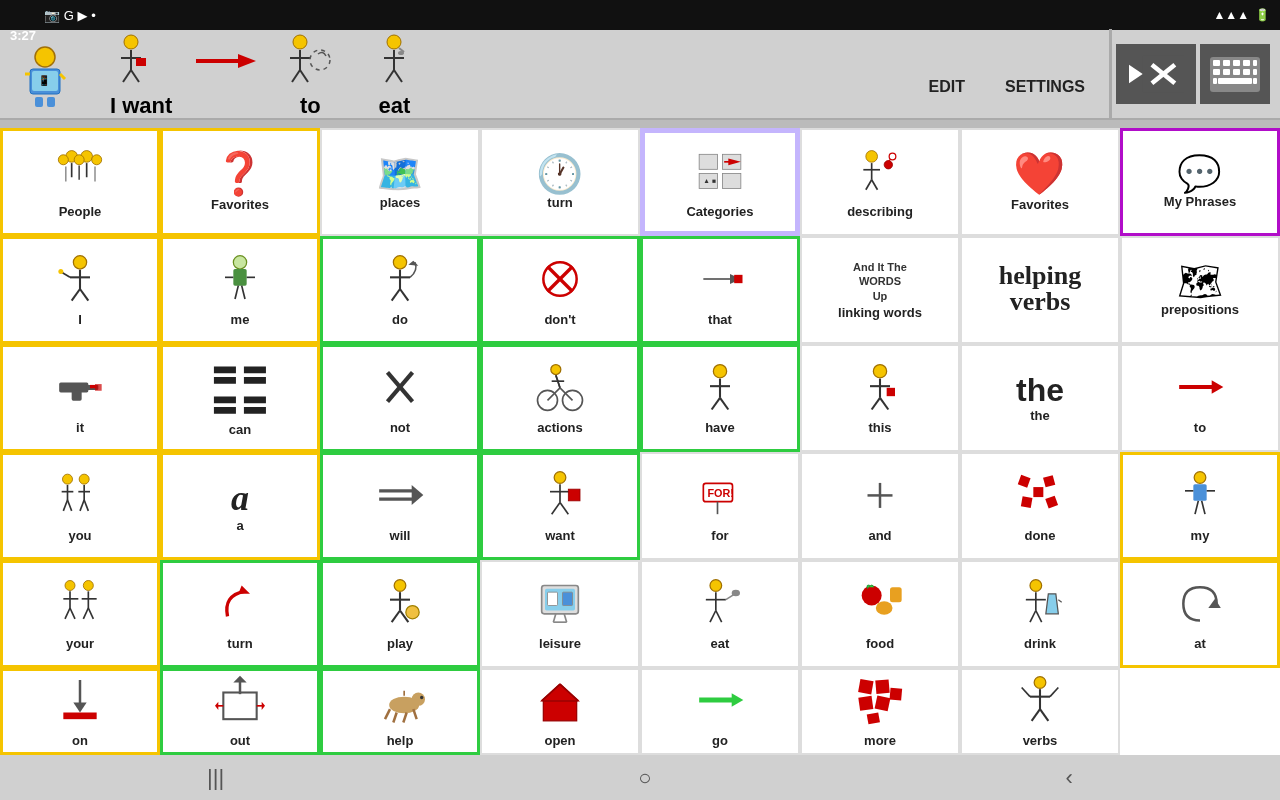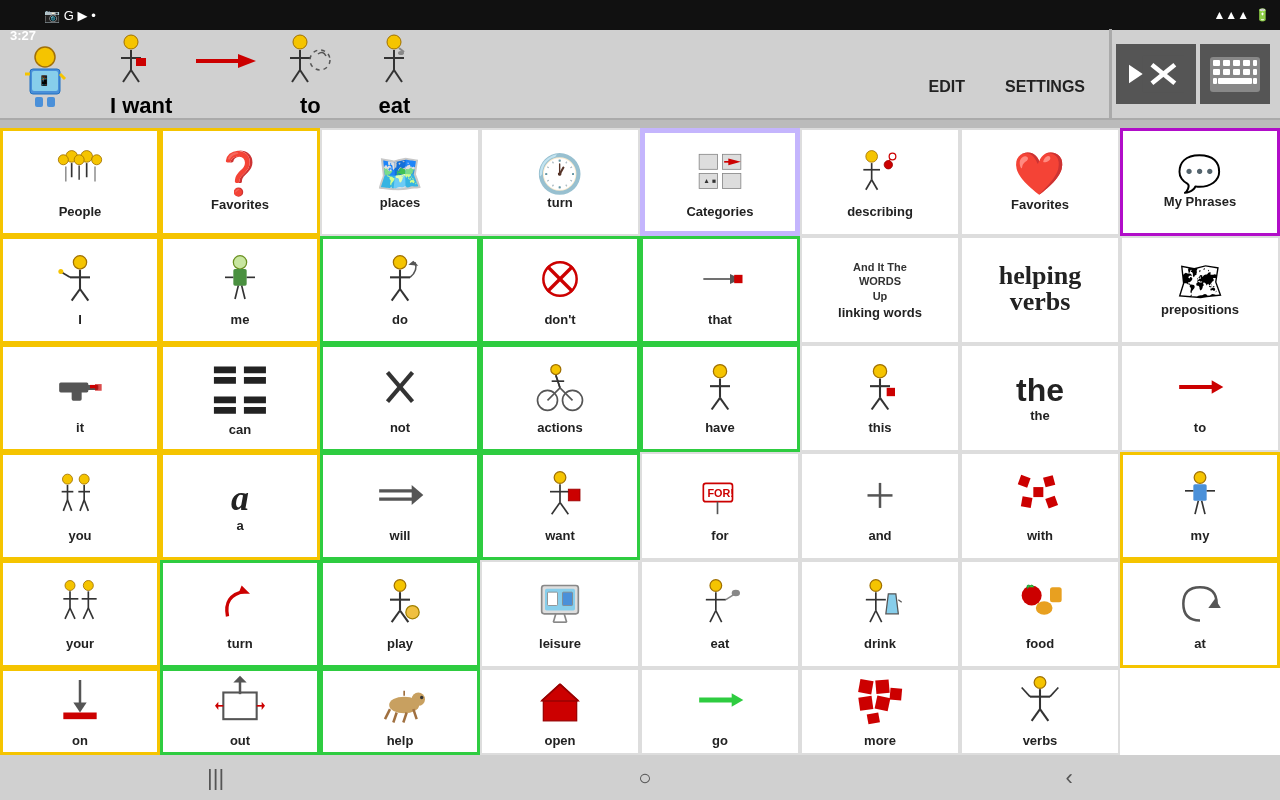--- a/index.html
+++ b/index.html
@@ -632,21 +632,21 @@
     <div class="cell-icon">
       <svg viewBox="0 0 60 55" width="55" height="48">
 
         <rect x="5" y="5" width="12" height="12" fill="#c00" transform="rotate(20,11,11)"></rect>
         <rect x="35" y="5" width="12" height="12" fill="#c00" transform="rotate(-15,41,11)"></rect>
         <rect x="8" y="30" width="12" height="12" fill="#c00" transform="rotate(10,14,36)"></rect>
         <rect x="38" y="30" width="12" height="12" fill="#c00" transform="rotate(-20,44,36)"></rect>
         <rect x="22" y="18" width="12" height="12" fill="#c00"></rect>
       </svg>
     </div>
-    <div class="cell-label">with</div>
+    <div class="cell-label">done</div>
   </div>
 
   <div class="cell border-yellow">
     <div class="cell-icon">
       <svg viewBox="0 0 60 58" width="55" height="50">
         <circle cx="30" cy="8" r="7" fill="#f5c400" stroke="#a07000" stroke-width="1.5"></circle>
         <rect x="22" y="16" width="16" height="20" rx="2" fill="#4a90d9"></rect>
         <line x1="22" y1="24" x2="12" y2="24" stroke="#333" stroke-width="2"></line>
         <line x1="38" y1="24" x2="48" y2="24" stroke="#333" stroke-width="2"></line>
         <line x1="28" y1="36" x2="24" y2="52" stroke="#333" stroke-width="2"></line>
@@ -730,46 +730,46 @@
         <line x1="37" y1="25" x2="48" y2="18" stroke="#888" stroke-width="2"></line>
         <ellipse cx="49" cy="17" rx="5" ry="4" fill="#888"></ellipse>
       </svg>
     </div>
     <div class="cell-label">eat</div>
   </div>
 
   <div class="cell border-white">
     <div class="cell-icon">
       <svg viewBox="0 0 60 58" width="55" height="50">
+
+        <circle cx="20" cy="20" r="12" fill="#c00"></circle>
+        <ellipse cx="35" cy="35" rx="10" ry="8" fill="#e8a020"></ellipse>
+        <rect x="42" y="10" width="14" height="18" rx="3" fill="#e8a020"></rect>
+
+        <path d="M17,10 Q20,5 23,10" fill="#2ecc40" stroke="#1a9030" stroke-width="1"></path>
+        <path d="M15,12 Q13,6 18,8" fill="#2ecc40" stroke="#1a9030" stroke-width="1"></path>
+      </svg>
+    </div>
+    <div class="cell-label">food</div>
+  </div>
+
+  <div class="cell border-white">
+    <div class="cell-icon">
+      <svg viewBox="0 0 60 58" width="55" height="50">
         <circle cx="25" cy="8" r="7" fill="#f5c400" stroke="#a07000" stroke-width="1.5"></circle>
         <line x1="25" y1="16" x2="25" y2="38" stroke="#333" stroke-width="2"></line>
         <line x1="13" y1="25" x2="37" y2="25" stroke="#333" stroke-width="2"></line>
         <line x1="25" y1="38" x2="18" y2="52" stroke="#333" stroke-width="2"></line>
         <line x1="25" y1="38" x2="32" y2="52" stroke="#333" stroke-width="2"></line>
 
         <path d="M40,18 L37,42 L52,42 L49,18 Z" fill="#87ceeb" stroke="#555" stroke-width="1.5"></path>
         <line x1="52" y1="25" x2="56" y2="28" stroke="#555" stroke-width="1.5"></line>
       </svg>
     </div>
     <div class="cell-label">drink</div>
-  </div>
-
-  <div class="cell border-white">
-    <div class="cell-icon">
-      <svg viewBox="0 0 60 58" width="55" height="50">
-
-        <circle cx="20" cy="20" r="12" fill="#c00"></circle>
-        <ellipse cx="35" cy="35" rx="10" ry="8" fill="#e8a020"></ellipse>
-        <rect x="42" y="10" width="14" height="18" rx="3" fill="#e8a020"></rect>
-
-        <path d="M17,10 Q20,5 23,10" fill="#2ecc40" stroke="#1a9030" stroke-width="1"></path>
-        <path d="M15,12 Q13,6 18,8" fill="#2ecc40" stroke="#1a9030" stroke-width="1"></path>
-      </svg>
-    </div>
-    <div class="cell-label">food</div>
   </div>
 
   <div class="cell border-yellow">
     <div class="cell-icon">
       <svg viewBox="0 0 60 58" width="55" height="50">
 
         <path d="M30,50 Q10,50 10,30 Q10,10 30,10 Q50,10 50,30" stroke="#555" stroke-width="3" fill="none"></path>
         <polygon points="48,24 55,35 40,35" fill="#555"></polygon>
       </svg>
     </div>

